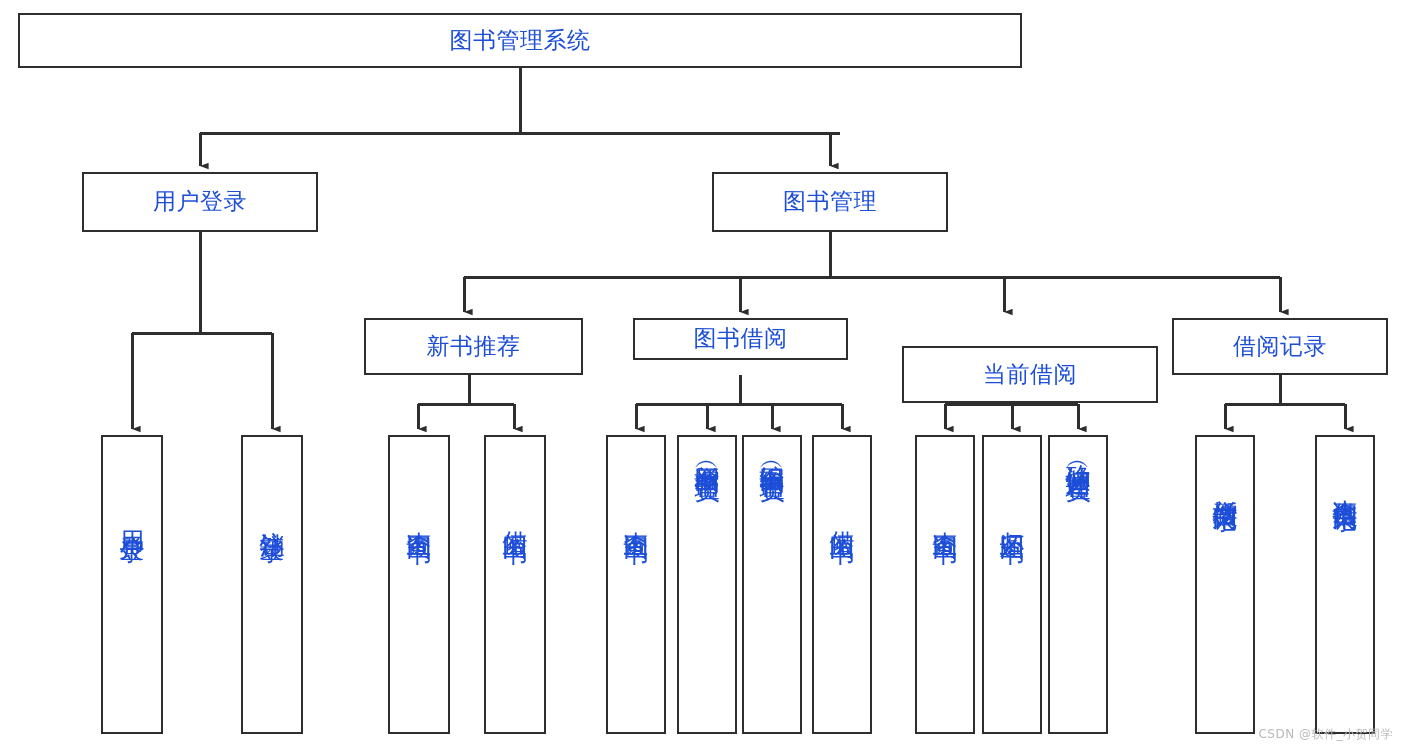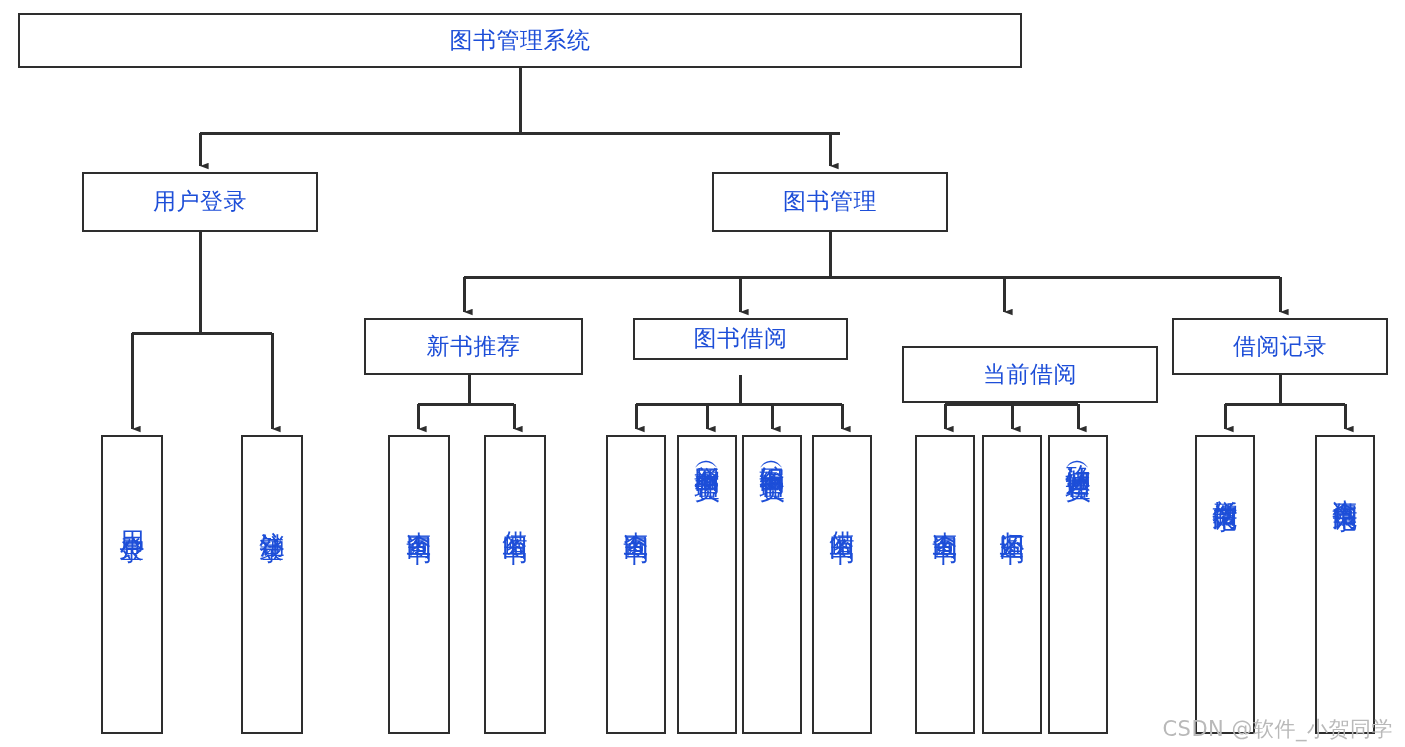--- a/index.html
+++ b/index.html
@@ -59,21 +59,21 @@
     letter-spacing: 3px;
     white-space: nowrap;
   }
   .node.v.tall .label {
     letter-spacing: 2px;
   }
   #watermark {
     position: absolute;
     right: 12px;
     bottom: 4px;
-    font-size: 21px;
+    font-size: 12px;
     color: #b9b9b9;
     letter-spacing: 0.5px;
     z-index: 5;
     white-space: nowrap;
     font-family: "DejaVu Sans", "Liberation Sans", sans-serif;
   }
 </style>
 </head>
 <body>
 

